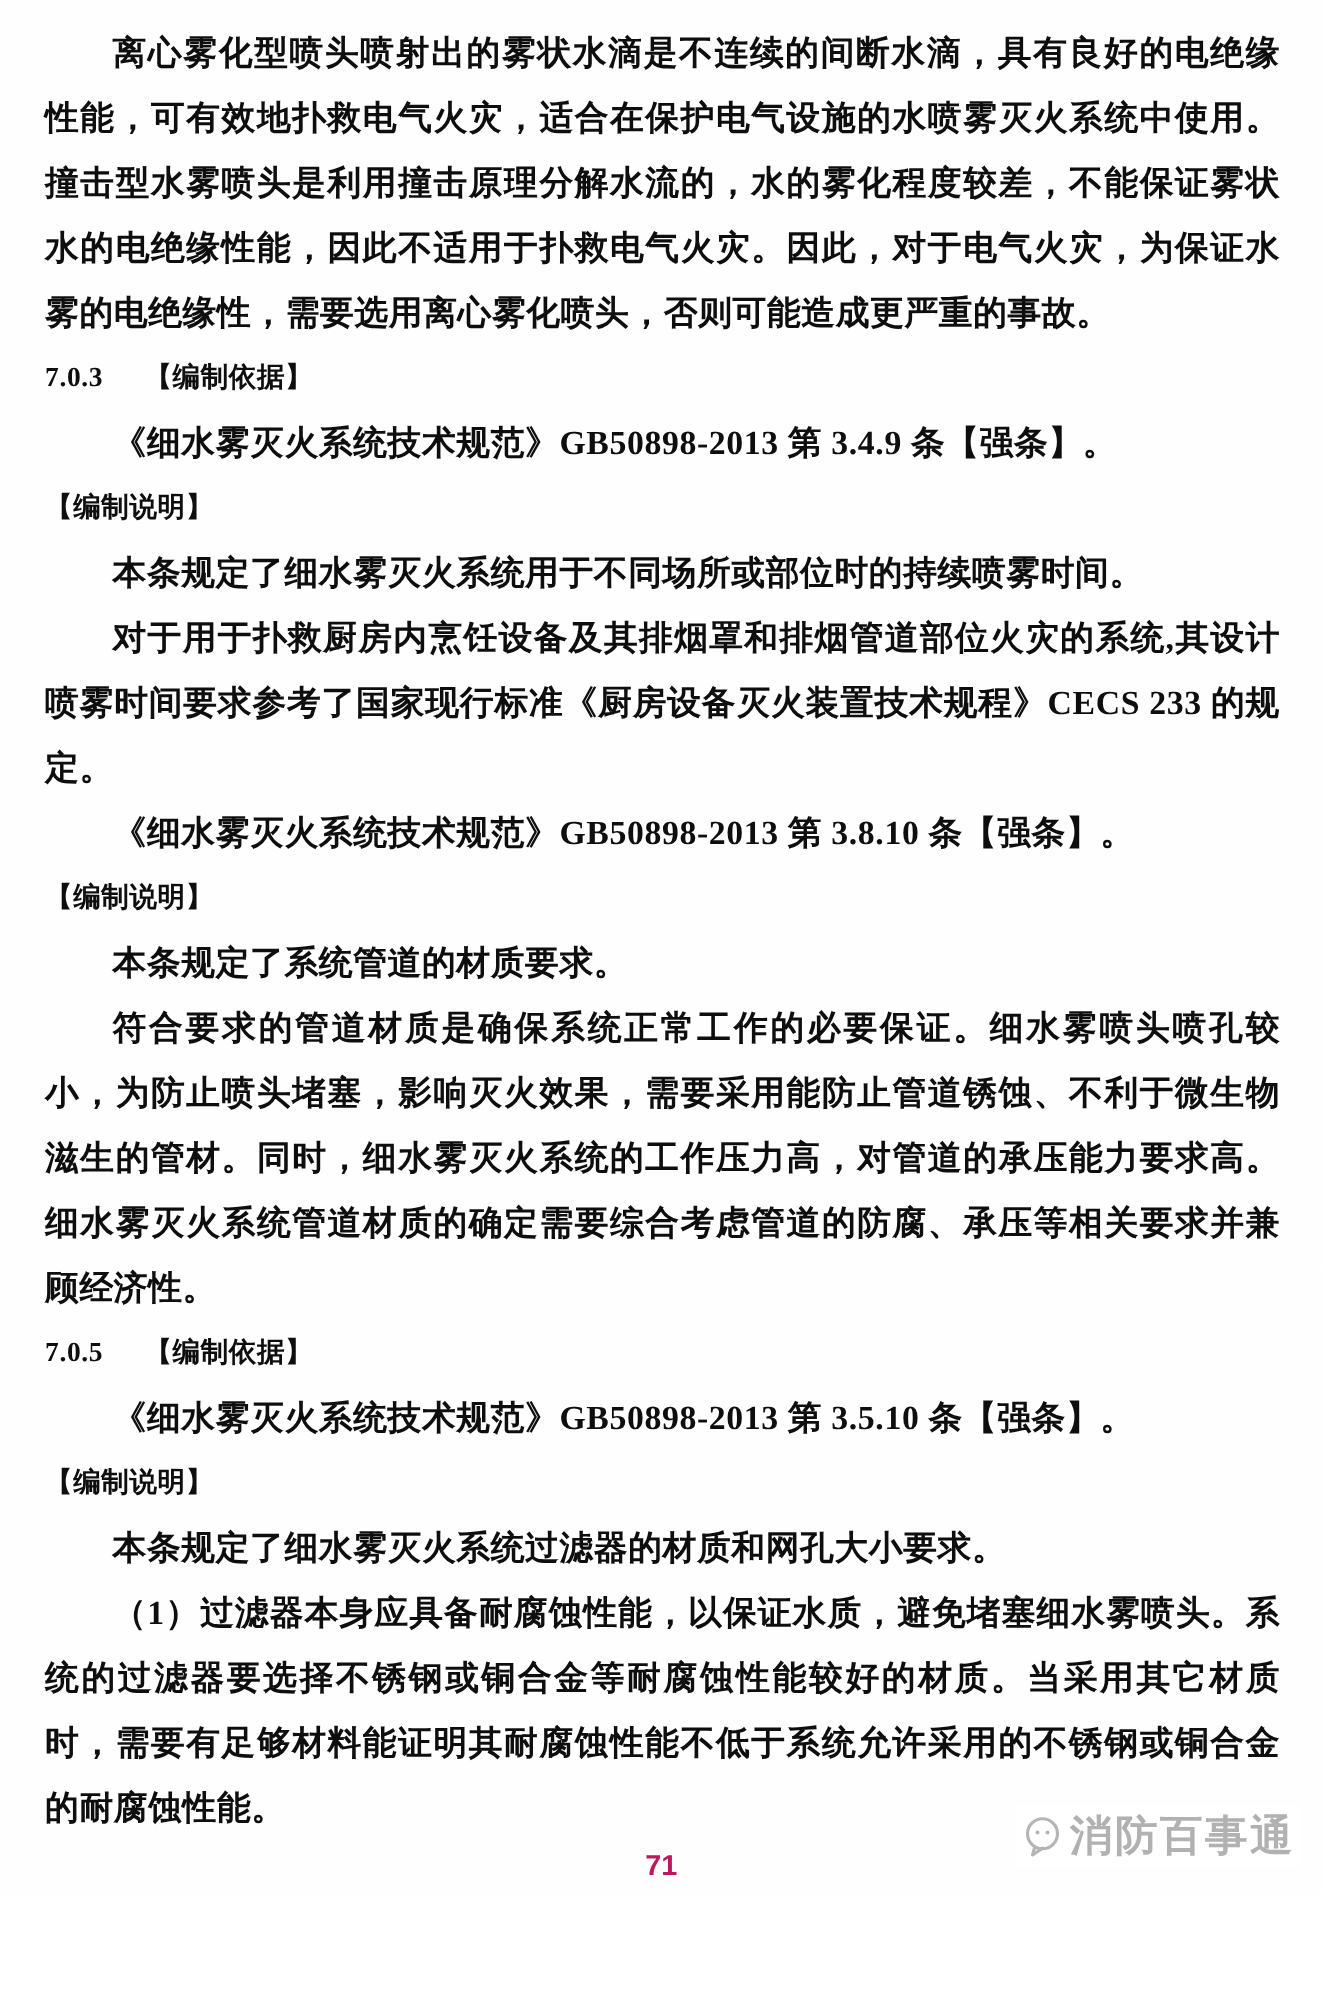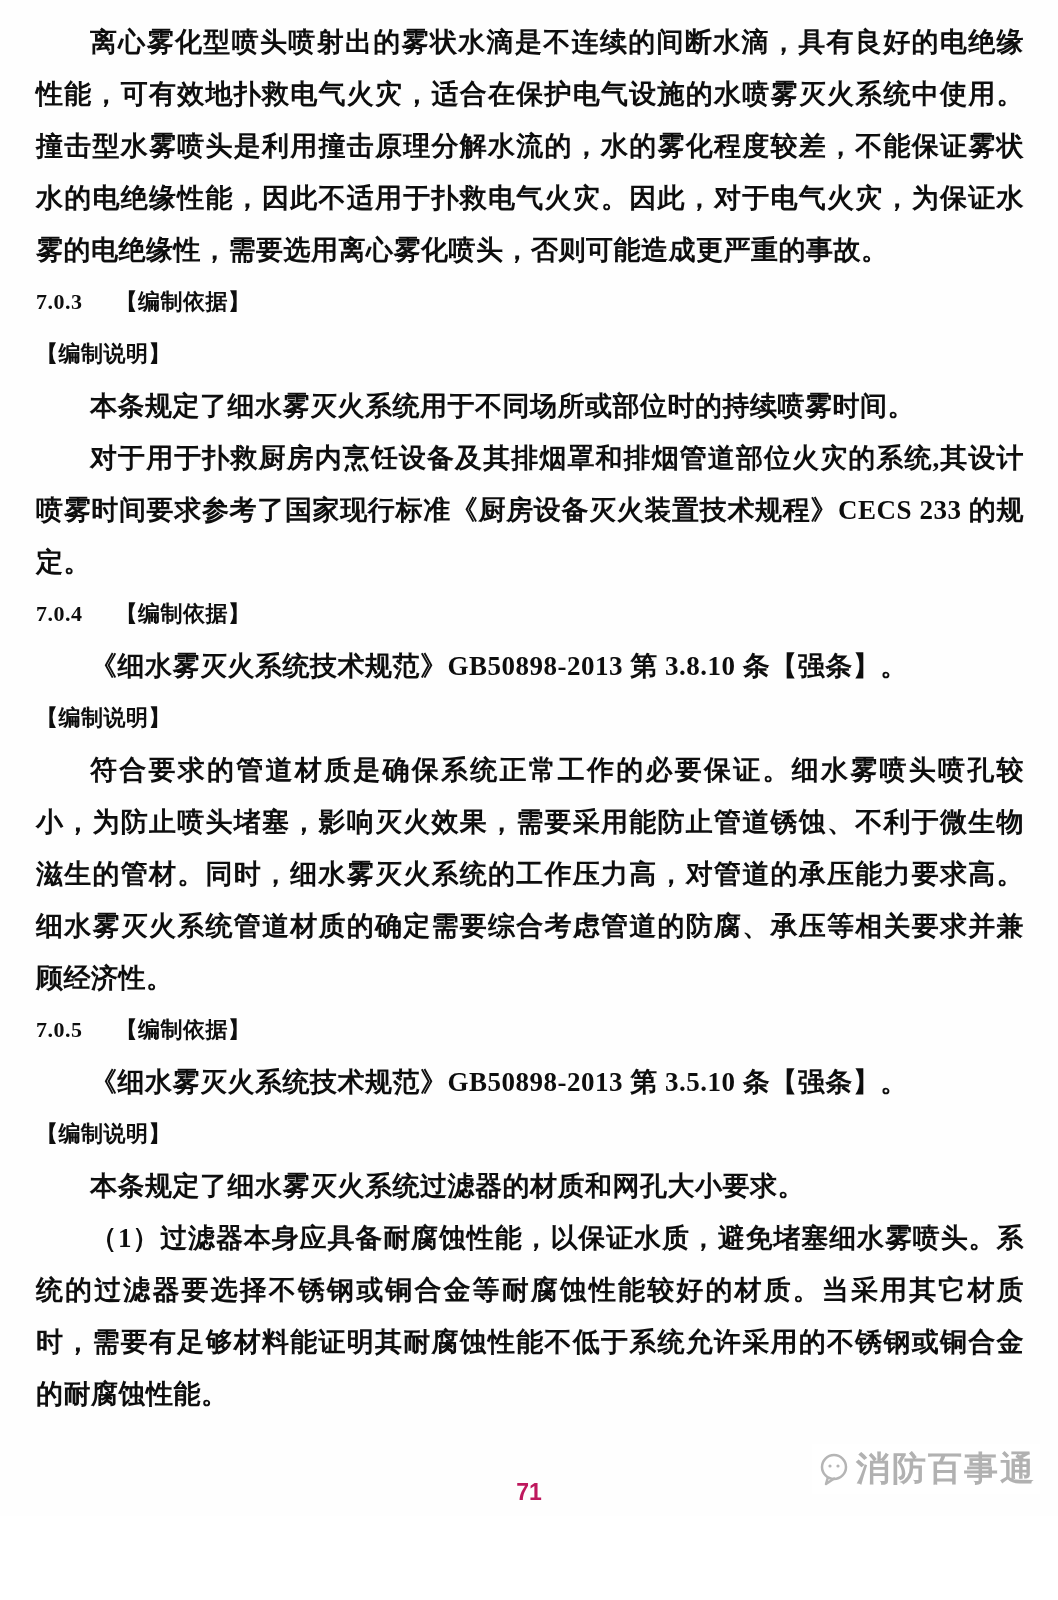--- a/index.html
+++ b/index.html
@@ -83,26 +83,27 @@
   }
 </style>
 </head>
 <body>
 
 <div class="page">
 
   <div class="doc" id="doc-blocks">
       <p class="body">离心雾化型喷头喷射出的雾状水滴是不连续的间断水滴，具有良好的电绝缘性能，可有效地扑救电气火灾，适合在保护电气设施的水喷雾灭火系统中使用。撞击型水雾喷头是利用撞击原理分解水流的，水的雾化程度较差，不能保证雾状水的电绝缘性能，因此不适用于扑救电气火灾。因此，对于电气火灾，为保证水雾的电绝缘性，需要选用离心雾化喷头，否则可能造成更严重的事故。</p>
       <p class="section-heading"><span class="num">7.0.3</span><span class="label">【编制依据】</span></p>
+      <p class="body">《细水雾灭火系统技术规范》GB50898-2013 第 3.4.9 条【强条】。</p>
       <p class="subheading">【编制说明】</p>
       <p class="body">本条规定了细水雾灭火系统用于不同场所或部位时的持续喷雾时间。</p>
       <p class="body">对于用于扑救厨房内烹饪设备及其排烟罩和排烟管道部位火灾的系统,其设计喷雾时间要求参考了国家现行标准《厨房设备灭火装置技术规程》CECS 233  的规定。</p>
-      <p class="section-heading"><span class="num">7.0.4</span><span class="label">【编制依据】</span></p>
       <p class="body">《细水雾灭火系统技术规范》GB50898-2013 第 3.8.10 条【强条】。</p>
       <p class="subheading">【编制说明】</p>
+      <p class="body">本条规定了系统管道的材质要求。</p>
       <p class="body">符合要求的管道材质是确保系统正常工作的必要保证。细水雾喷头喷孔较小，为防止喷头堵塞，影响灭火效果，需要采用能防止管道锈蚀、不利于微生物滋生的管材。同时，细水雾灭火系统的工作压力高，对管道的承压能力要求高。细水雾灭火系统管道材质的确定需要综合考虑管道的防腐、承压等相关要求并兼顾经济性。</p>
       <p class="section-heading"><span class="num">7.0.5</span><span class="label">【编制依据】</span></p>
       <p class="body">《细水雾灭火系统技术规范》GB50898-2013 第 3.5.10 条【强条】。</p>
       <p class="subheading">【编制说明】</p>
       <p class="body">本条规定了细水雾灭火系统过滤器的材质和网孔大小要求。</p>
       <p class="body">（1）过滤器本身应具备耐腐蚀性能，以保证水质，避免堵塞细水雾喷头。系统的过滤器要选择不锈钢或铜合金等耐腐蚀性能较好的材质。当采用其它材质时，需要有足够材料能证明其耐腐蚀性能不低于系统允许采用的不锈钢或铜合金的耐腐蚀性能。</p>
     </div>
 
   <div class="footer">71</div>
 

